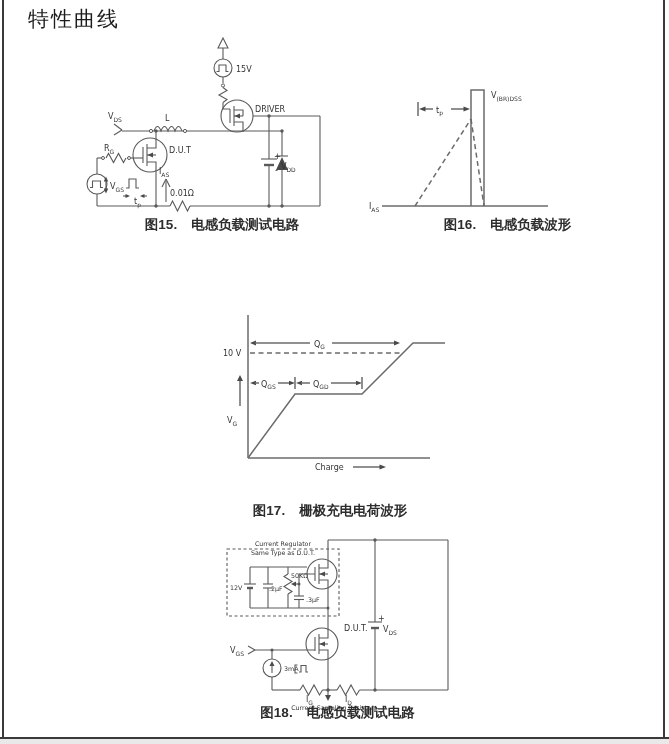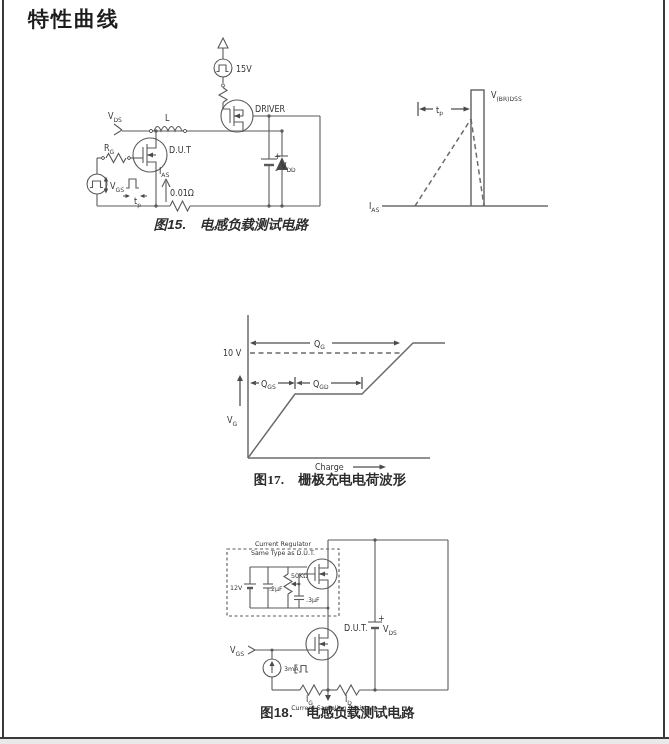--- a/index.html
+++ b/index.html
@@ -4,21 +4,21 @@
 <style>
   html,body{margin:0;padding:0;background:#fff;}
   #page{position:relative;width:669px;height:744px;background:#fff;overflow:hidden;
         font-family:"Liberation Sans",sans-serif;}
   .edge{position:absolute;background:#3a3a3a;}
   #edge-left{left:2px;top:0;width:2px;height:740px;}
   #edge-right{left:663px;top:0;width:2px;height:740px;}
   #edge-bottom{left:0;top:737px;width:669px;height:2px;}
   #below-page{position:absolute;left:0;top:739px;width:669px;height:5px;background:#e9e9e9;}
   #doc-title{position:absolute;left:28px;top:5px;font-family:"Liberation Serif",serif;
-             font-size:21px;font-weight:bold;color:#1c1c1c;letter-spacing:2px;text-align:right;}
+             font-size:21px;font-weight:normal;color:#1c1c1c;letter-spacing:2px;text-align:right;}
   .caption{position:absolute;text-align:center;font-size:13.5px;color:#2d2d2d;font-weight:600;}
   .caption .cap-no{margin-right:14px;}
   svg{position:absolute;overflow:visible;}
   .wire{stroke:#5a5a5a;stroke-width:1.1;fill:none;}
   .wf{stroke:#6b6b6b;stroke-width:1.5;fill:none;}
   .dash{stroke-dasharray:5,3.5;}
   .boxdash{stroke-dasharray:3,2.5;}
   .thick{stroke-width:2.4;}
   .dot{fill:#5a5a5a;stroke:none;}
   .odot{fill:#ffffff;stroke:#5a5a5a;stroke-width:1;}
@@ -139,21 +139,21 @@
       <line class="wire" x1="199" y1="86" x2="199" y2="129"></line>
       <line class="wire" x1="191" y1="129" x2="207" y2="129"></line>
       <line class="wire thick" x1="194" y1="135" x2="204" y2="135"></line>
       <line class="wire" x1="199" y1="135" x2="199" y2="176"></line>
       <circle class="dot" cx="199" cy="176" r="1.7"></circle>
       <text class="lbl" x="204" y="129">+</text>
       <text class="lbl" x="205" y="143">-</text>
       <text class="lbl" x="211" y="139"><tspan>V</tspan><tspan class="sub" dy="2.5">DD</tspan></text>
     </g>
   </svg>
-  <div class="caption" style="left:81px;top:216px;width:300px;font-style:italic;">
+  <div class="caption" style="left:72px;top:216px;width:300px;">
     <span class="cap-no">图15.</span><span>电感负载测试电路</span>
   </div>
 
   <svg style="left:368px;top:76px;" width="250" height="145" viewBox="0 0 250 145">
     <text class="lbl" x="1" y="133"><tspan>I</tspan><tspan class="sub" dy="2.5">AS</tspan></text>
     <line class="wf" x1="14" y1="130" x2="180" y2="130"></line>
     <g>
       <line class="wf dash" x1="47" y1="130" x2="103" y2="43"></line>
       <line class="wf dash" x1="103" y1="43" x2="116" y2="130"></line>
     </g>
@@ -161,20 +161,23 @@
     <g>
       <line class="wf" x1="50" y1="26" x2="50" y2="40"></line>
       <line class="wf" x1="57" y1="33" x2="65" y2="33"></line>
       <line class="wf" x1="83" y1="33" x2="96" y2="33"></line>
       <polygon class="tri" points="51,33 57.5,30.5 57.5,35.5"></polygon>
       <polygon class="tri" points="102,33 95.5,30.5 95.5,35.5"></polygon>
       <text class="lbl" x="68" y="36.5"><tspan>t</tspan><tspan class="sub" dy="2.5">p</tspan></text>
     </g>
     <text class="lbl" x="123" y="22"><tspan>V</tspan><tspan class="sub" dy="2.5">(BR)DSS</tspan></text>
   </svg>
+  <div class="caption" style="left:385px;top:216px;width:245px;">
+    <span class="cap-no">图16.</span><span>电感负载波形</span>
+  </div>
 
   <svg style="left:195px;top:308px;" width="270" height="172" viewBox="0 0 270 172">
     <g>
       <line class="wf" x1="53" y1="7" x2="53" y2="150"></line>
       <line class="wf" x1="53" y1="150" x2="235" y2="150"></line>
     </g>
     <path class="wf" d="M53,150 L100,86 L167,86 L218,35 L250,35"></path>
     <line class="wf dash" x1="55" y1="45" x2="205" y2="45"></line>
     <text class="lbl" x="28" y="48">10 V</text>
     <g>
@@ -204,21 +207,21 @@
       <line class="wf" x1="45" y1="98" x2="45" y2="72"></line>
       <polygon class="tri" points="45,67 42,73 48,73"></polygon>
       <text class="lbl" x="32" y="115"><tspan>V</tspan><tspan class="sub" dy="2.5">G</tspan></text>
     </g>
     <g>
       <text class="lbl" x="120" y="162">Charge</text>
       <line class="wf" x1="158" y1="159" x2="185" y2="159"></line>
       <polygon class="tri" points="191,159 184.5,156.5 184.5,161.5"></polygon>
     </g>
   </svg>
-  <div class="caption" style="left:185px;top:471px;width:290px;font-family:Liberation Serif, serif;">
+  <div class="caption" style="left:185px;top:502px;width:290px;">
     <span class="cap-no">图17.</span><span>栅极充电电荷波形</span>
   </div>
 
   <svg style="left:222px;top:532px;" width="240" height="192" viewBox="0 0 240 192">
     <rect class="wire boxdash" x="5" y="17" width="112" height="67"></rect>
     <text class="tiny" x="61" y="14" text-anchor="middle">Current Regulator</text>
     <text class="tiny" x="61" y="23" text-anchor="middle">Same Type as D.U.T.</text>
     <g>
       <line class="wire" x1="28" y1="35" x2="28" y2="52"></line>
       <line class="wire" x1="22" y1="52" x2="34" y2="52"></line>

